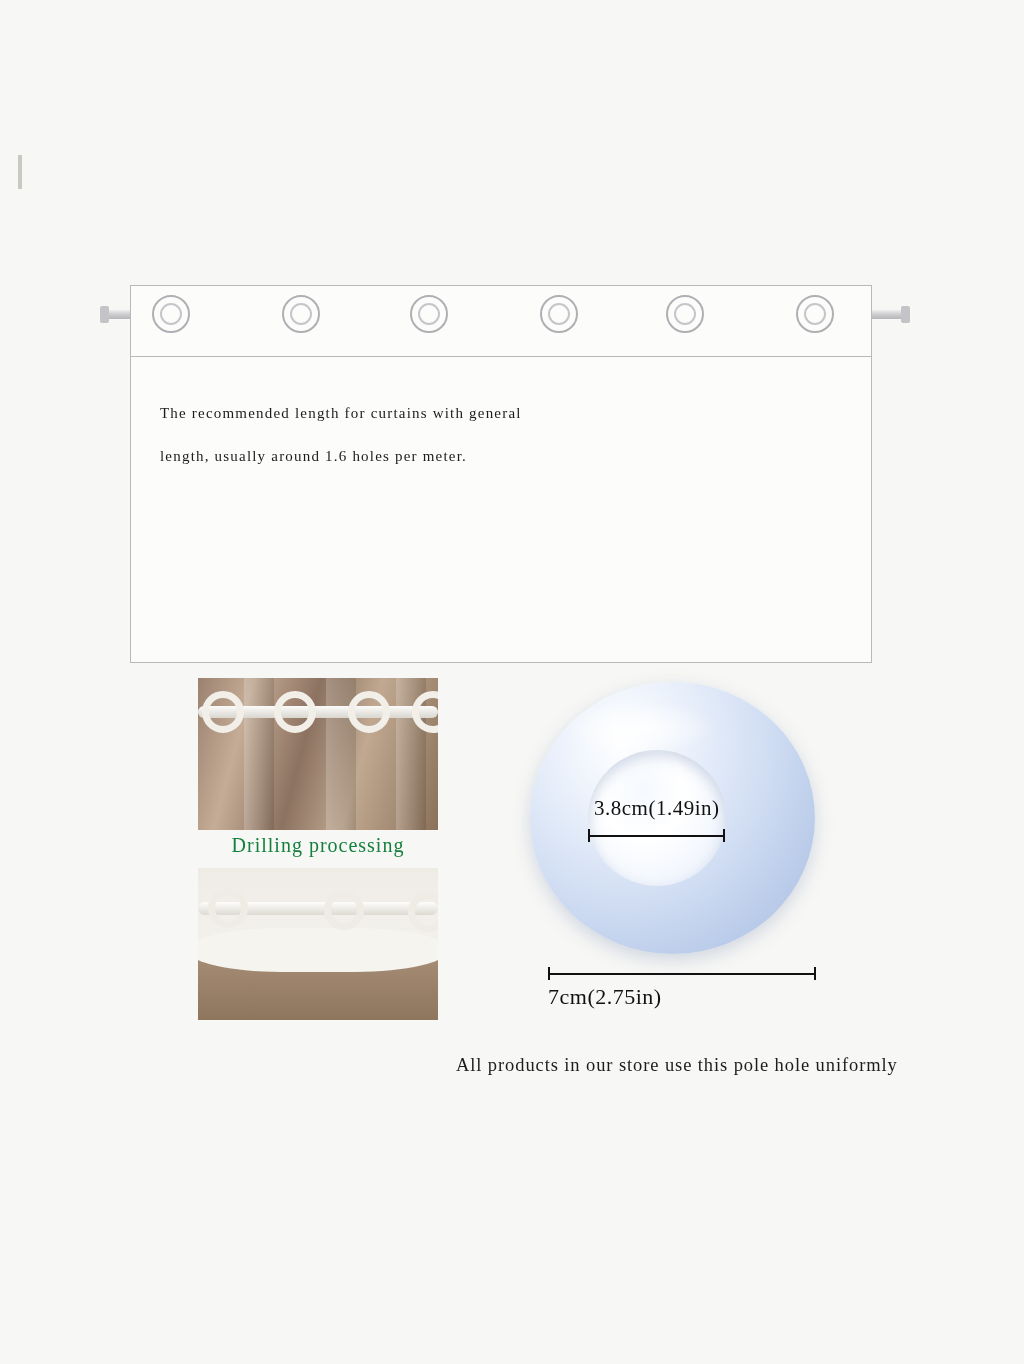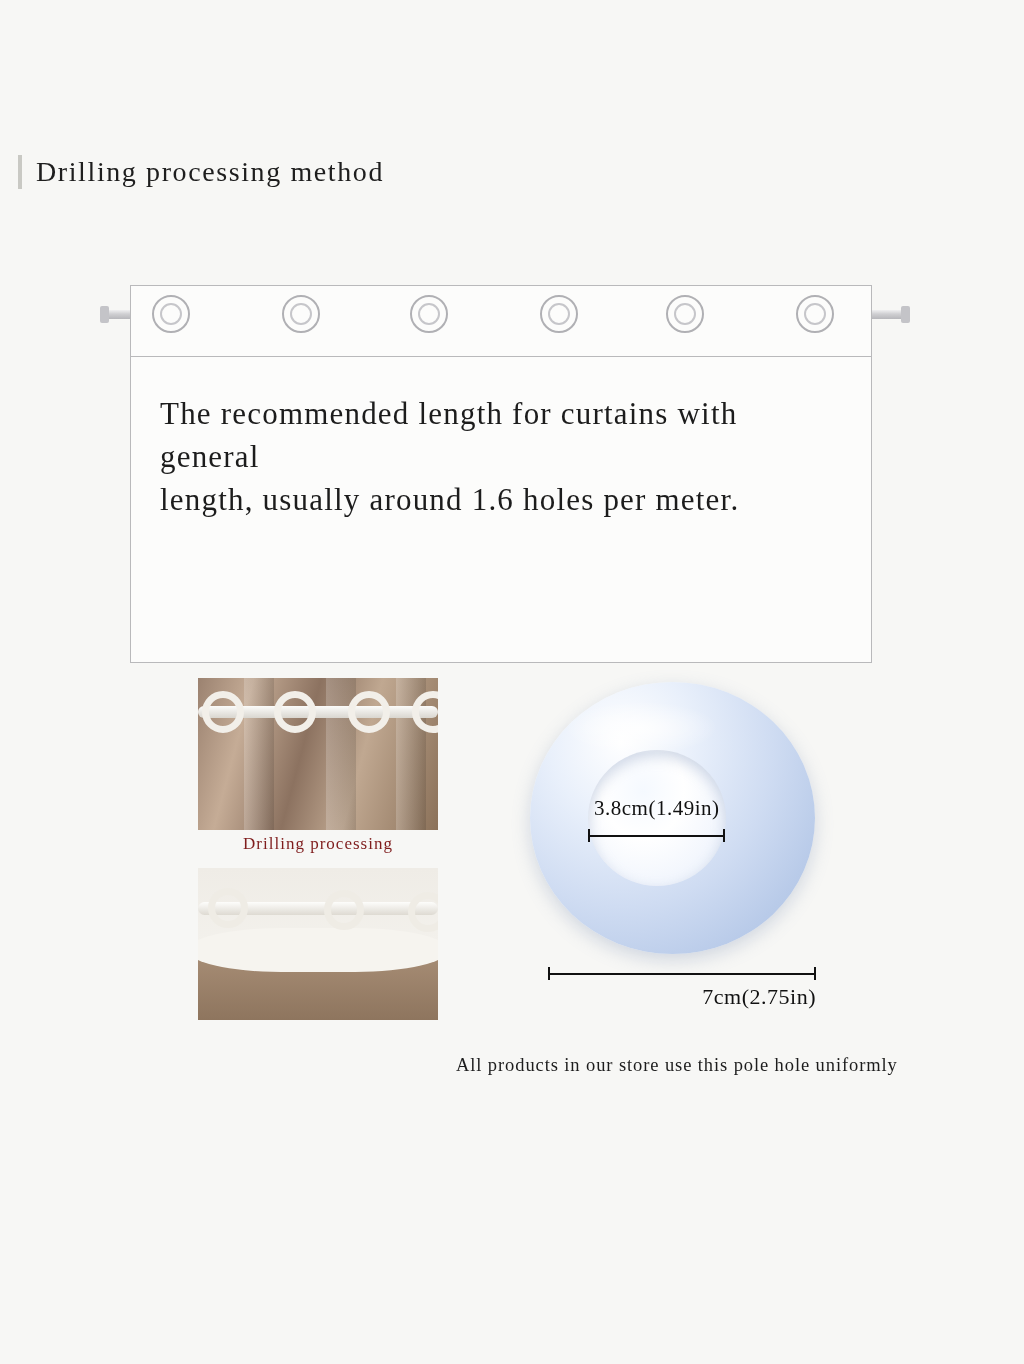--- a/index.html
+++ b/index.html
@@ -103,21 +103,21 @@
     border: 2px solid #c6c6ca;
     border-radius: 50%;
   }
 
   
   .para {
     position: absolute;
     left: 160px;
     top: 392px;
     width: 680px;
-    font-size: 31px;
+    font-size: 15px;
     line-height: 43px;
     letter-spacing: 1.2px;
     color: #1c1c1c;
   }
 
   
   .photo {
     position: absolute;
     overflow: hidden;
     background: #d8cdc3;
@@ -177,23 +177,23 @@
     background: #f6f4ef;
     border-radius: 50% / 70%;
   }
 
   .caption-drilling {
     position: absolute;
     left: 198px;
     top: 834px;
     width: 240px;
     text-align: center;
-    font-size: 17px;
+    font-size: 20px;
     letter-spacing: 1px;
-    color: #7f1d1d;
+    color: #15803d;
   }
 
   
   .ring-photo {
     position: absolute;
     left: 470px;
     top: 672px;
     width: 420px;
     height: 300px;
   }
@@ -264,42 +264,41 @@
     left: 548px;
     top: 973px;
     width: 268px;
     height: 1px;
   }
   .dim-outer-label {
     position: absolute;
     left: 548px;
     top: 984px;
     width: 268px;
-    text-align: right;
+    text-align: left;
     font-size: 22px;
     letter-spacing: 0.5px;
     color: #111;
   }
 
   .footer-note {
     position: absolute;
     left: 456px;
     top: 1055px;
     font-size: 18.5px;
     letter-spacing: 0.9px;
     color: #1d1d1d;
     white-space: nowrap;
   }
 </style>
 </head>
 <body>
 
 <div class="title-row">
   <div class="title-bar"></div>
-  <div class="title-text">Drilling processing method</div>
 </div>
 
 <div class="curtain-wrap">
   <div class="rod"></div>
   <div class="rod-cap-left"></div>
   <div class="rod-cap-right"></div>
 
   <div class="curtain-body"></div>
   <div class="header-band"></div>
 

